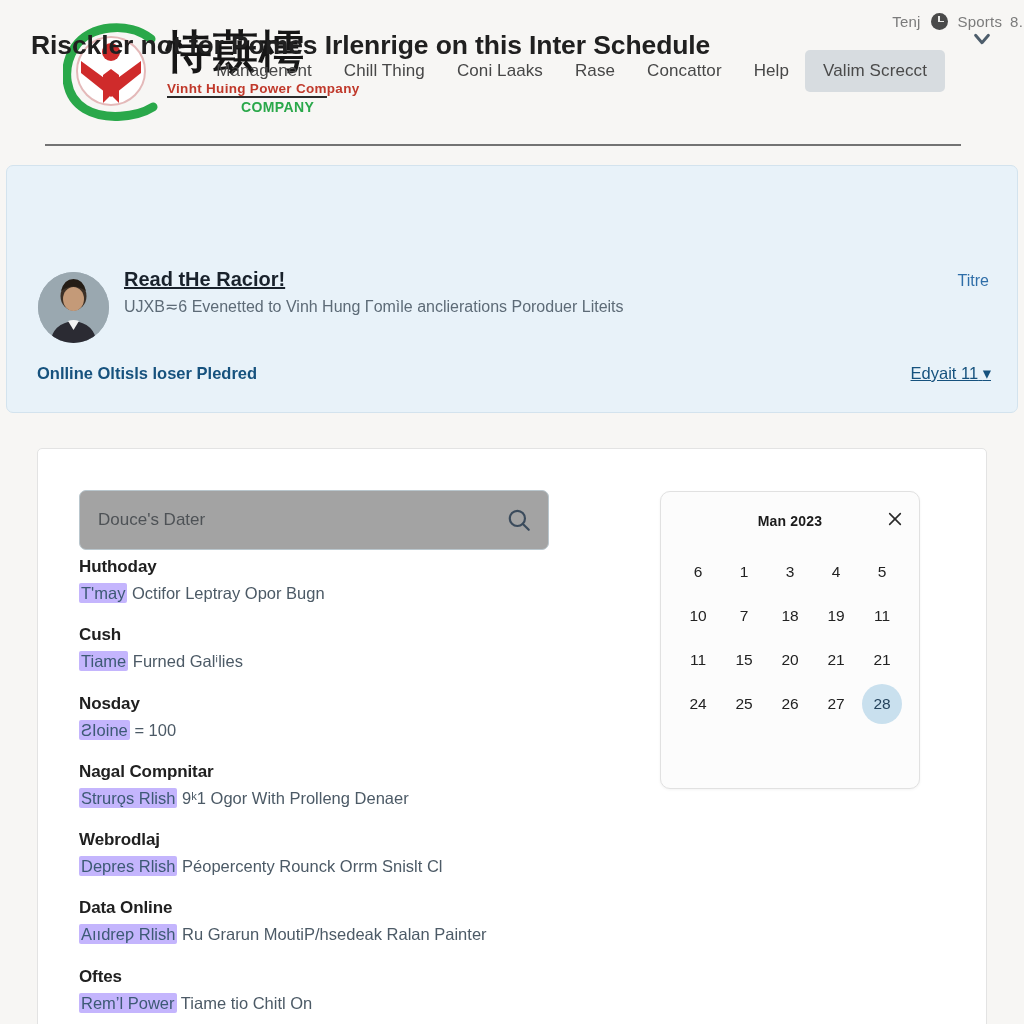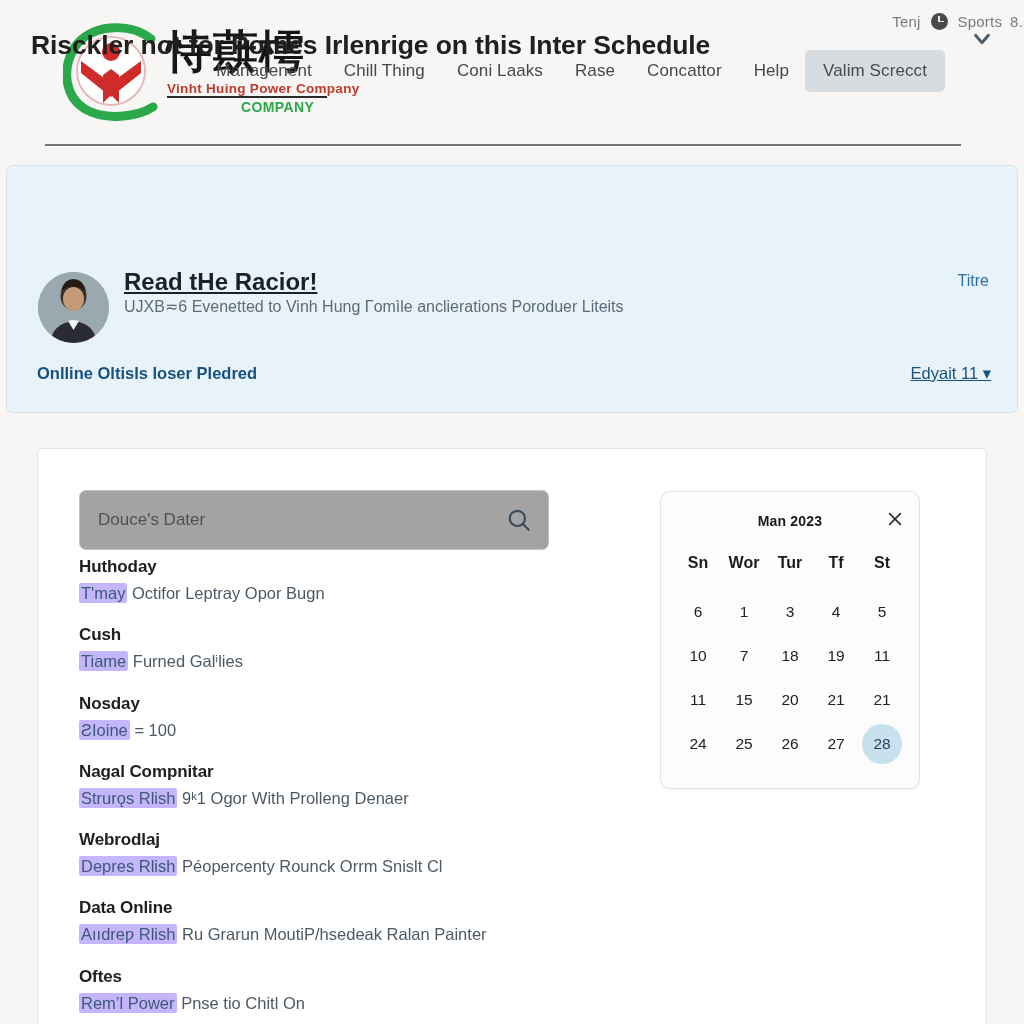--- a/index.html
+++ b/index.html
@@ -171,21 +171,21 @@
     position: absolute;
     left: 38px; top: 272px;
     width: 71px; height: 71px;
     border-radius: 50%;
     overflow: hidden;
     background: #9fadb5;
   }
   .banner-link {
     position: absolute;
     left: 124px; top: 268px;
-    font-size: 24px;
+    font-size: 20px;
     font-weight: 700;
     color: #19222c;
     text-decoration: underline;
     cursor: pointer;
     white-space: nowrap;
   }
   .banner-sub {
     position: absolute;
     left: 124px; top: 297px;
     font-size: 16px;
@@ -453,40 +453,33 @@
       <div class="list-item">
         <div class="li-title">Webrodlaj</div>
         <div class="li-desc"><span class="hl">Depres Rlish</span> <span>Péopercenty Rounck Orrm Snislt Cl</span></div>
       </div>
       <div class="list-item">
         <div class="li-title">Data Online</div>
         <div class="li-desc"><span class="hl">Aııdreƿ Rlish</span> <span>Ru Grarun MoutiP/hsedeak Ralan Painter</span></div>
       </div>
       <div class="list-item">
         <div class="li-title">Oftes</div>
-        <div class="li-desc"><span class="hl">Rem’l Power</span> <span>Pnse tiᴏ Chitl On</span></div>
+        <div class="li-desc"><span class="hl">Rem’l Power</span> <span>Tiame tiᴏ Chitl On</span></div>
       </div>
     </div>
 
     <div class="calendar">
       <div class="cal-head">
         <div class="cal-month">Man 2023</div>
         <svg class="cal-close" viewBox="0 0 24 24" fill="none" stroke="currentColor" stroke-width="2.4" stroke-linecap="round">
           <line x1="4" y1="4" x2="20" y2="20"></line>
           <line x1="20" y1="4" x2="4" y2="20"></line>
         </svg>
       </div>
       <div class="cal-grid">
-        <div class="cal-dow">Sn</div>
-        <div class="cal-dow">Wor</div>
-        <div class="cal-dow">Tur</div>
-        <div class="cal-dow">Tf</div>
-        <div class="cal-dow">St</div>
-      </div>
-      <div class="cal-grid">
         <div class="cal-day"><span>6</span></div>
         <div class="cal-day"><span>1</span></div>
         <div class="cal-day"><span>3</span></div>
         <div class="cal-day"><span>4</span></div>
         <div class="cal-day"><span>5</span></div>
 
         <div class="cal-day"><span>10</span></div>
         <div class="cal-day"><span>7</span></div>
         <div class="cal-day"><span>18</span></div>
         <div class="cal-day"><span>19</span></div>

